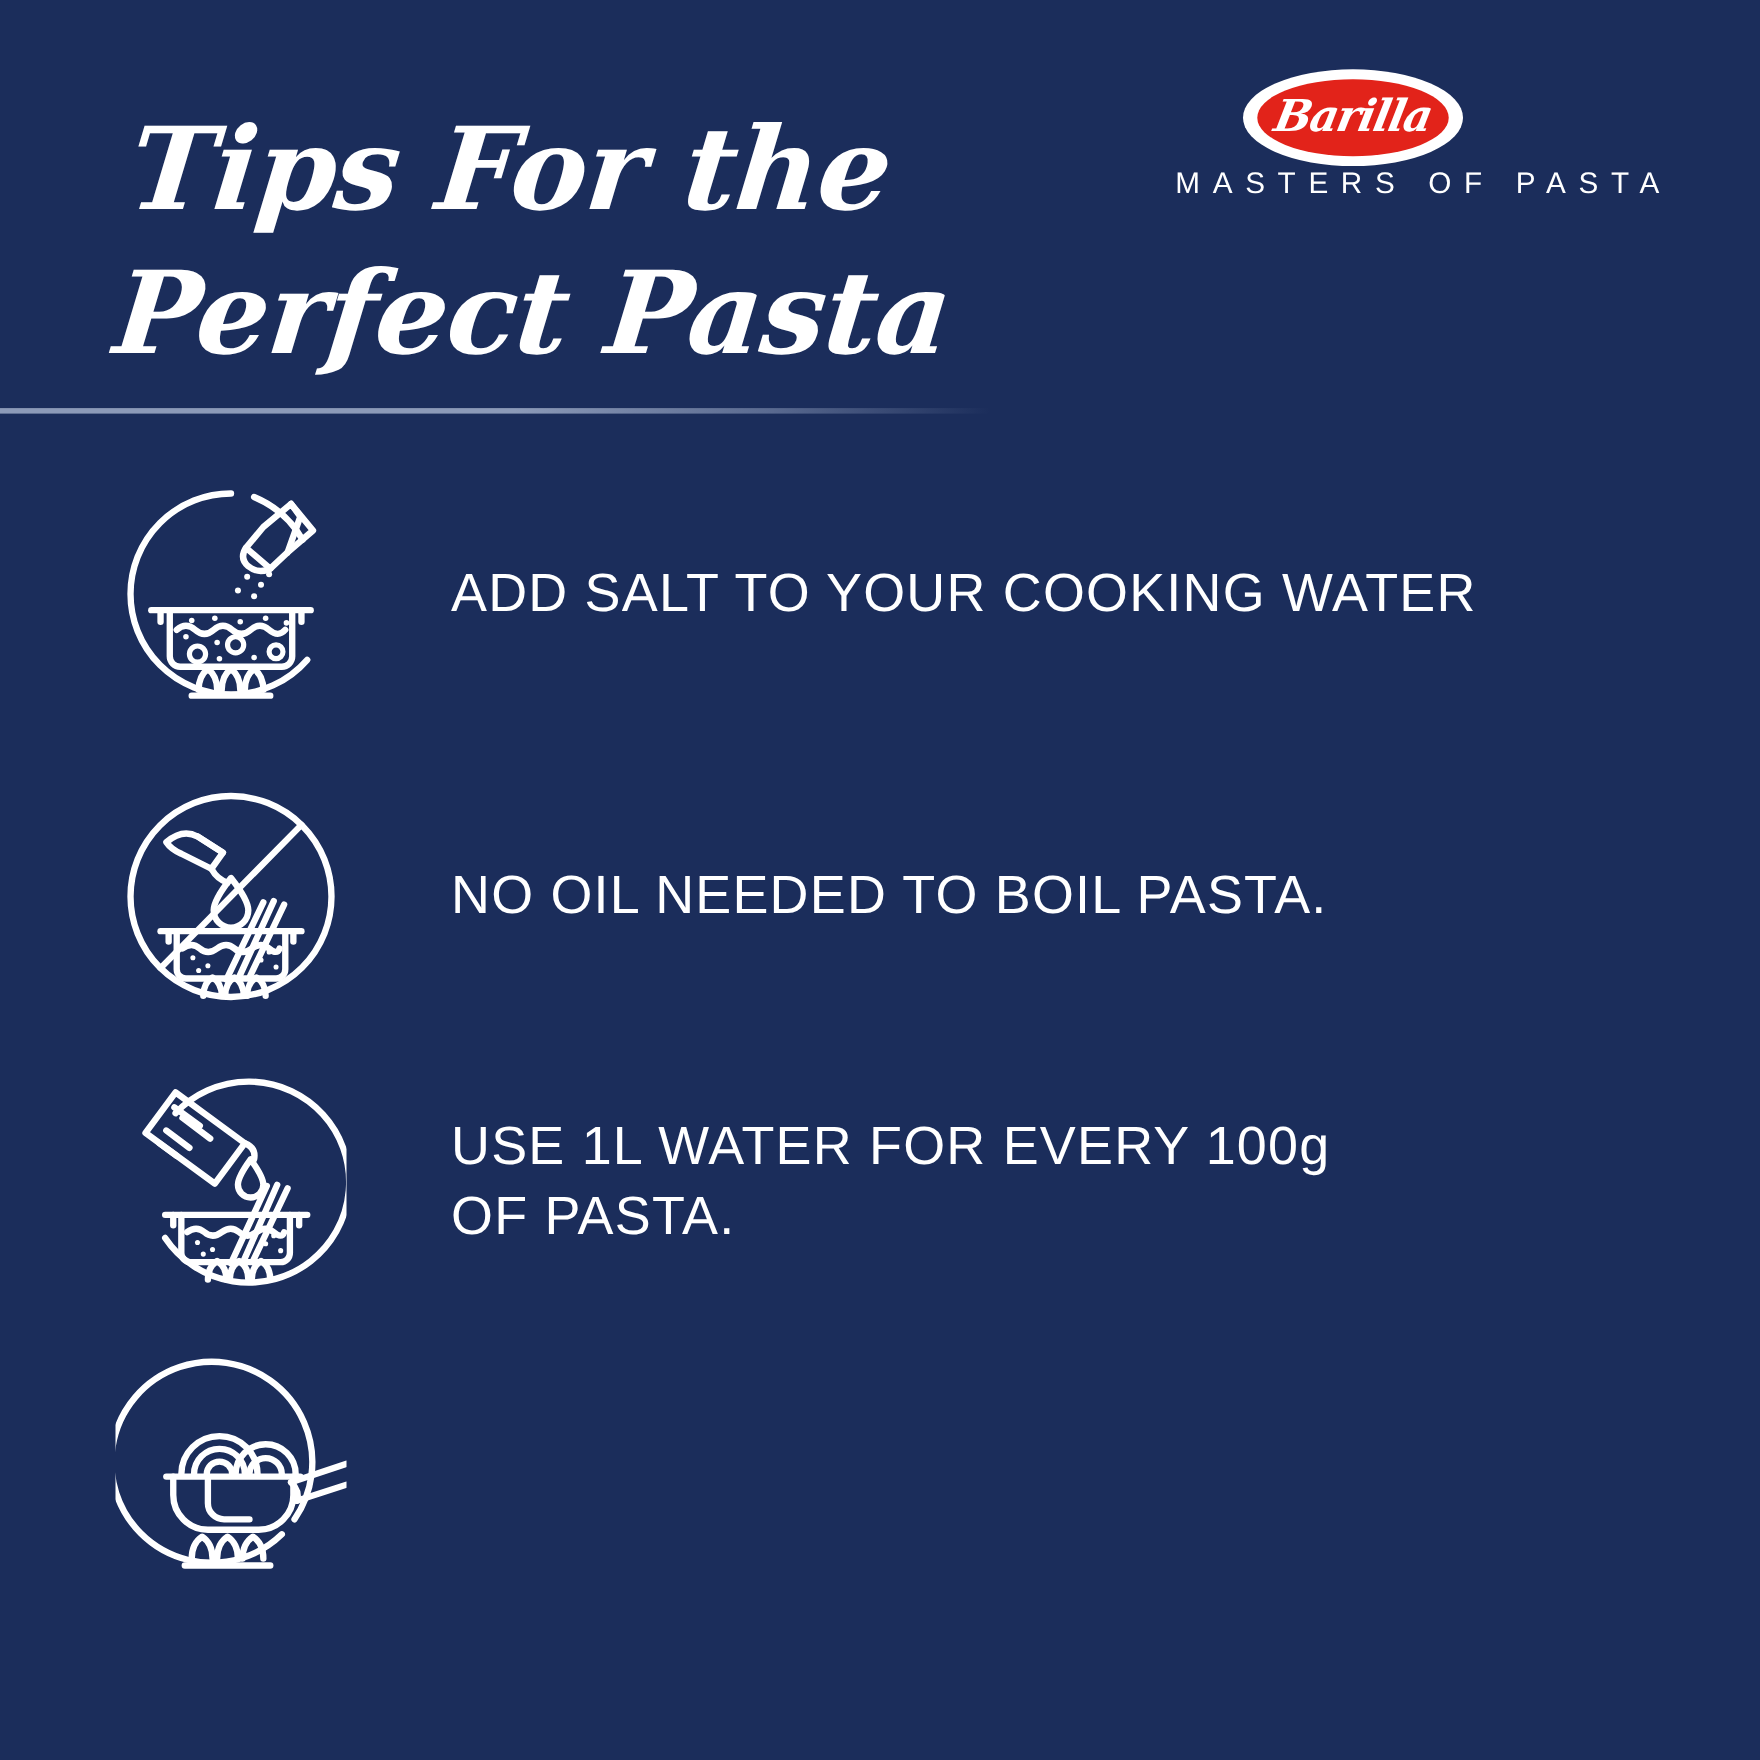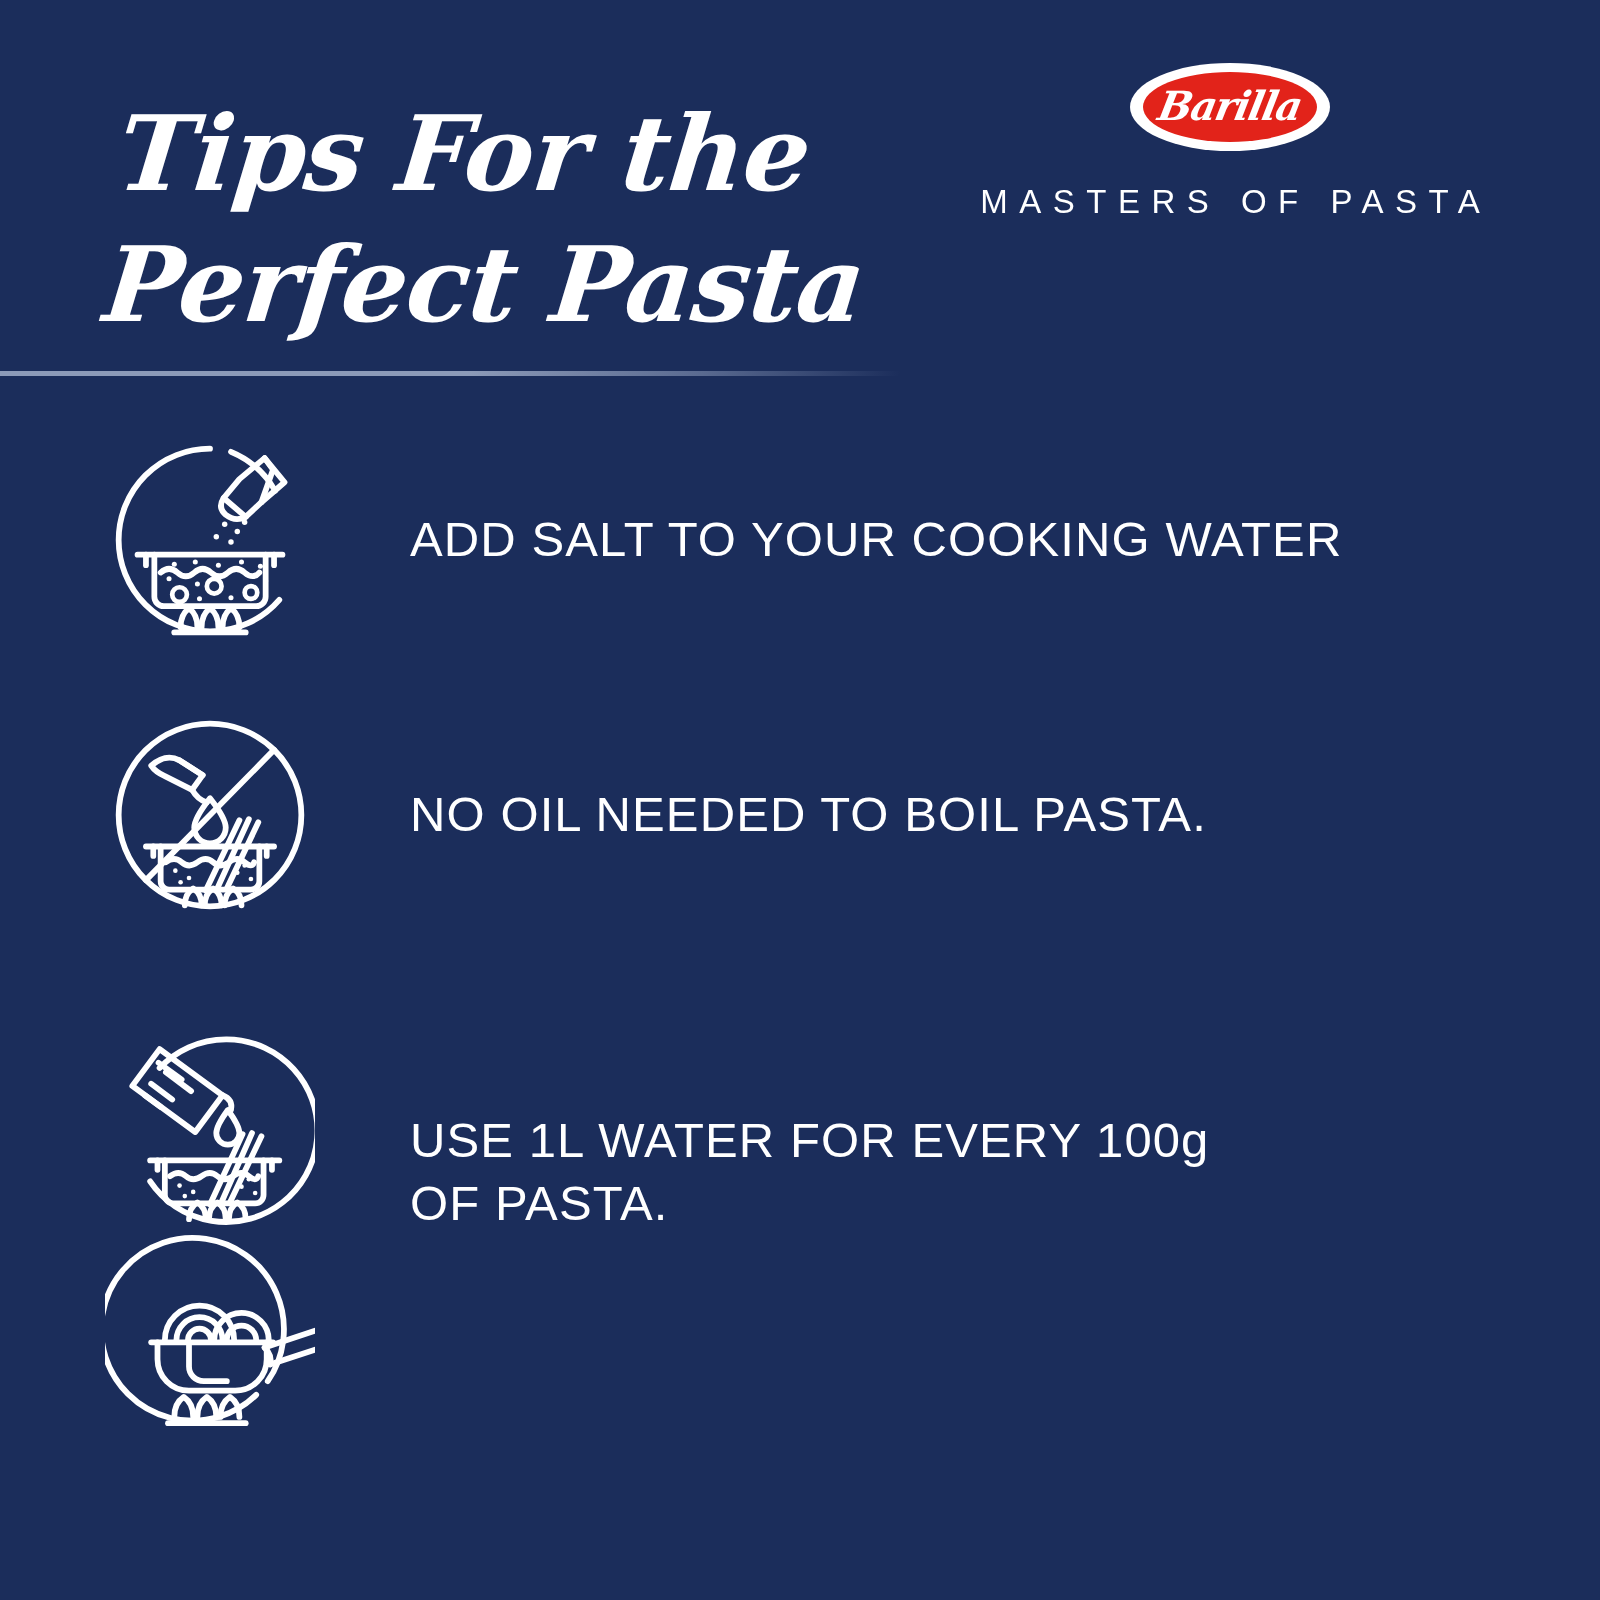--- a/index.html
+++ b/index.html
@@ -73,27 +73,27 @@
     text-align: center;
     color: #ffffff;
     font-family: "DejaVu Serif", serif;
     font-style: italic;
     font-weight: 700;
     font-size: 40px;
     letter-spacing: -1.5px;
     line-height: 1;
   }
   #brand-tagline {
-    margin-top: 32px;
     color: #ffffff;
-    font-size: 33px;
+    font-size: 27px;
     font-weight: 400;
     letter-spacing: 11.5px;
     text-indent: 11.5px;
     white-space: nowrap;
+    text-align: right;
   }
 
   
   #divider {
     position: absolute;
     left: 0;
     top: 371px;
     width: 900px;
     height: 5px;
     background: linear-gradient(to right,
@@ -229,21 +229,21 @@
 
         <path d="M72 183 q0-12 8-18 q8 6 8 18"></path>
         <path d="M92 183 q0-12 8-18 q8 6 8 18"></path>
         <path d="M112 183 q0-12 8-18 q8 6 8 18"></path>
         <path d="M66 188 H134"></path>
       </svg>
     </div>
     <div class="tip-text">ADD SALT TO YOUR COOKING WATER</div>
   </div>
 
-  <div class="tip-row" style="top:1026px;height:210px;align-items:flex-end;">
+  <div class="tip-row" style="top:970px;height:210px;">
     <div class="tip-icon">
       <svg viewBox="0 0 200 200" fill="none" stroke="#ffffff" stroke-width="5.5" stroke-linecap="round" stroke-linejoin="round">
 
         <path d="M52 40a87 87 0 1 1 -9 108"></path>
 
         <path d="M26 57 L52 22 L112 66 L86 101 Z"></path>
 
         <path d="M44 55 L64 70"></path>
         <path d="M38 66 L53 77"></path>
         <path d="M58 44 L82 62"></path>

